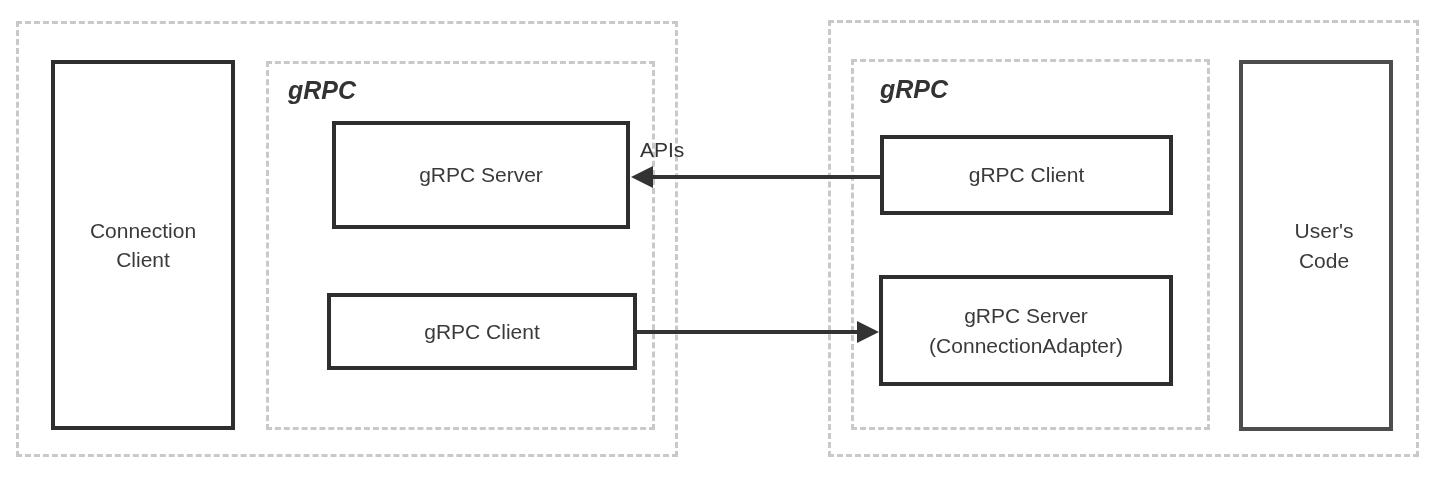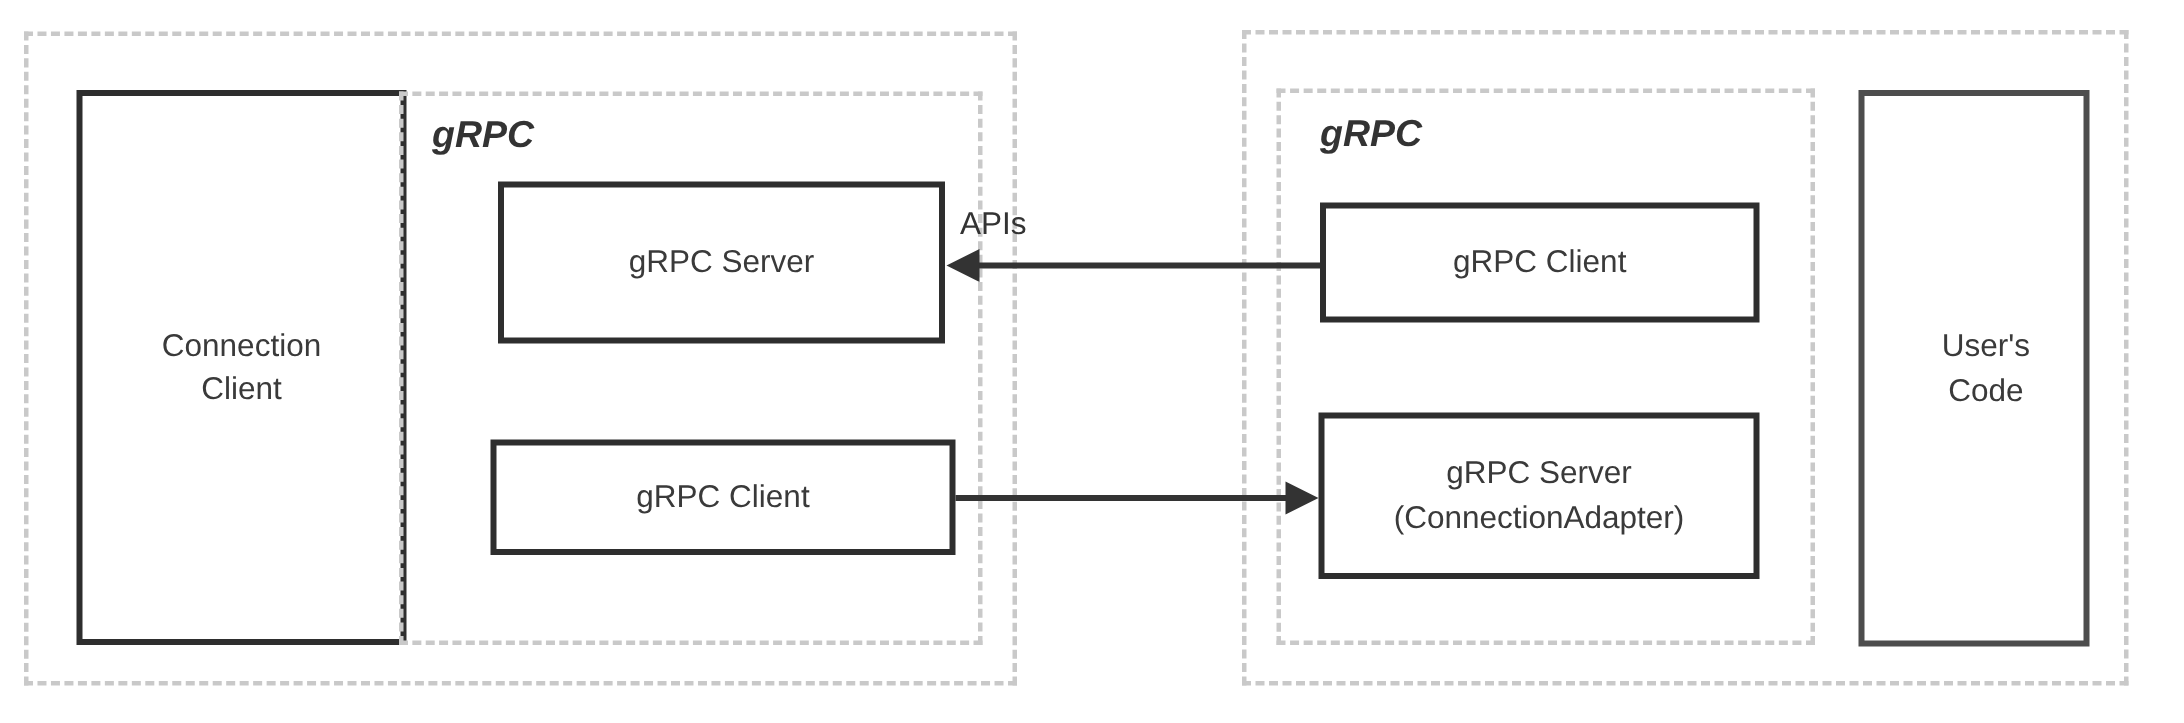--- a/index.html
+++ b/index.html
@@ -65,21 +65,21 @@
   }
   .arrowhead-right {
     width: 0; height: 0;
     border-top: 11px solid transparent;
     border-bottom: 11px solid transparent;
     border-left: 22px solid var(--arrow, #333333);
   }
 
   
   .left-outer   { left: 16px;  top: 21px;  width: 662px; height: 436px; }
-  .conn-process { left: 51px;  top: 60px;  width: 220px; height: 370px; }
+  .conn-process { left: 51px;  top: 60px;  width: 184px; height: 370px; }
   .left-inner   { left: 266px; top: 61px;  width: 389px; height: 369px; }
   .left-grpc-label  { left: 288px; top: 76px; }
   .left-server  { left: 332px; top: 121px; width: 298px; height: 108px; }
   .left-client  { left: 327px; top: 293px; width: 310px; height: 77px; }
 
   
   .right-outer  { left: 828px; top: 20px;  width: 591px; height: 437px; }
   .right-inner  { left: 851px; top: 59px;  width: 359px; height: 371px; }
   .right-grpc-label { left: 880px; top: 75px; }
   .right-client { left: 880px; top: 135px; width: 293px; height: 80px; }

